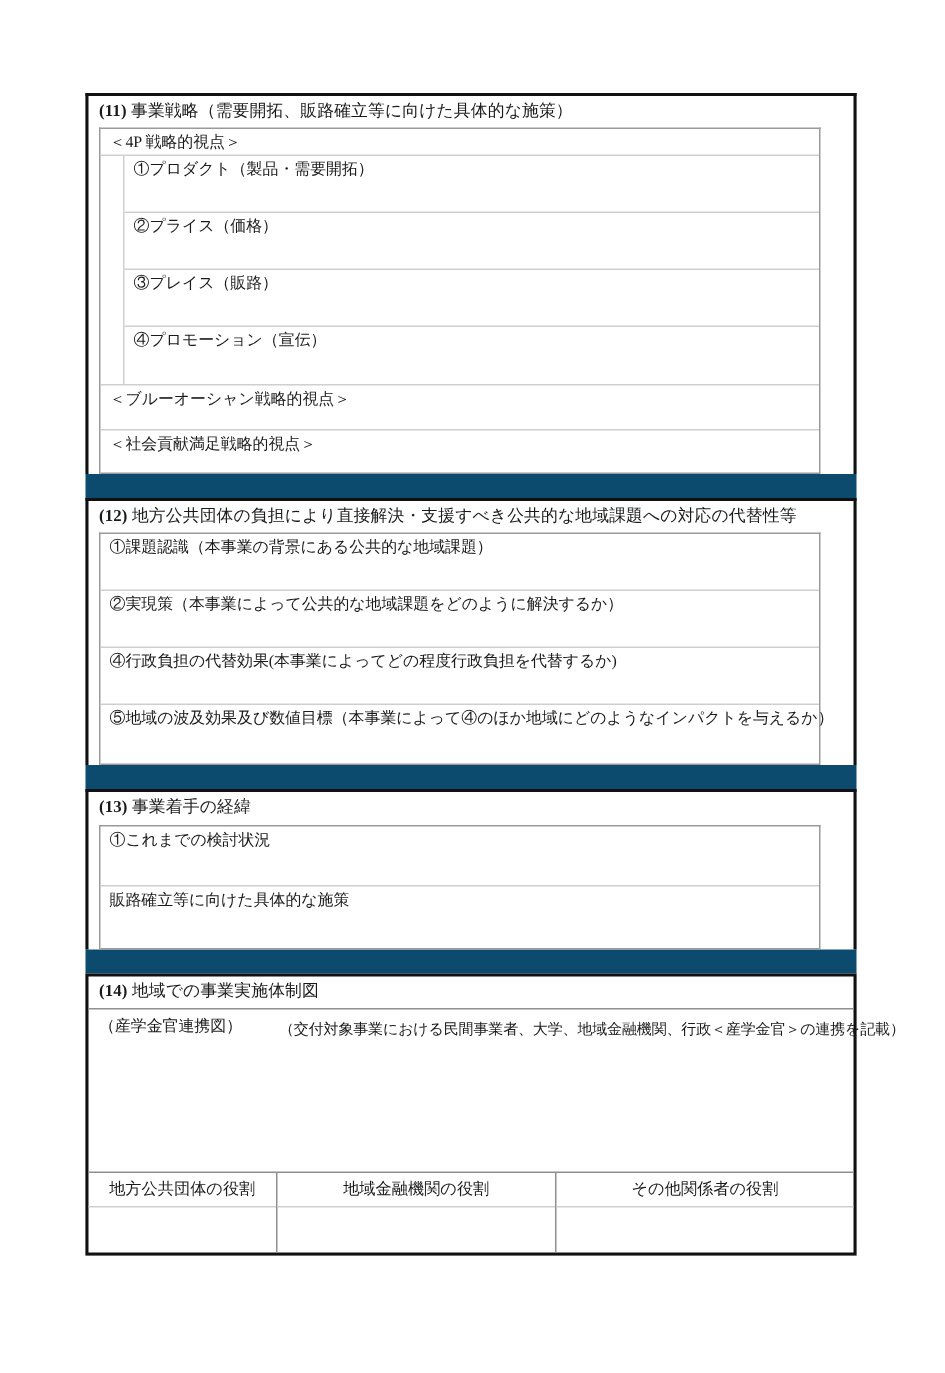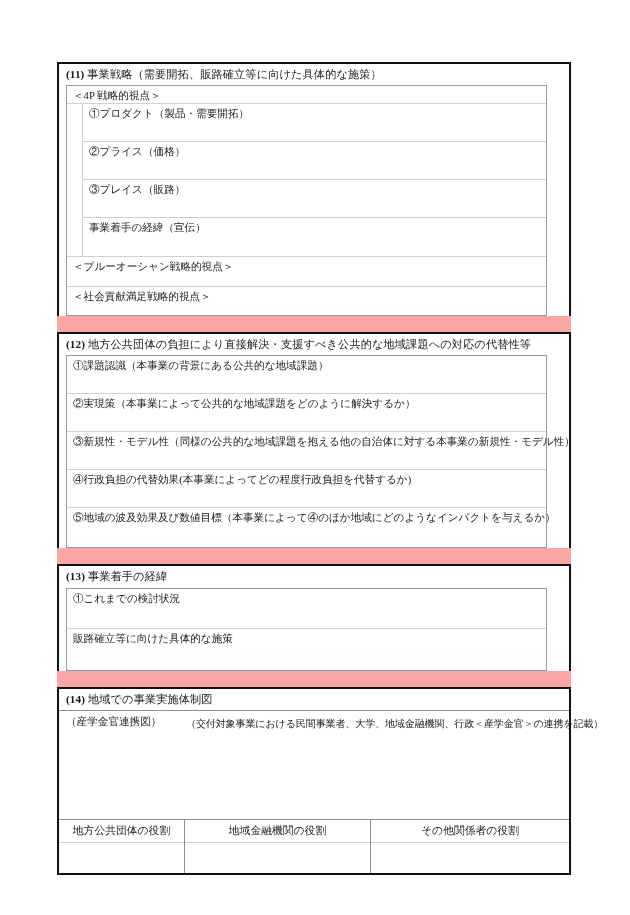--- a/index.html
+++ b/index.html
@@ -14,21 +14,21 @@
     font-family: "Liberation Serif", "DejaVu Serif", serif;
     color: #1a1a1a;
     overflow: hidden;
   }
 
   .page {
     position: absolute;
     left: 57px;
     top: 62px;
     width: 514px;
-    background: #fca5a5;
+    background: #0c4a6e;
   }
 
   
   .section {
     border: 2px solid #111;
     border-bottom: none;
     background: #fff;
   }
   .section.last { border-bottom: 2px solid #111; }
 
@@ -135,39 +135,38 @@
 
     <div class="inner">
       <div class="row h18">＜4P 戦略的視点＞</div>
 
       <div class="grp">
         <div class="gutter"></div>
         <div class="gbody">
           <div class="row h38">①プロダクト（製品・需要開拓）</div>
           <div class="row h38">②プライス（価格）</div>
           <div class="row h38">③プレイス（販路）</div>
-          <div class="row h38">事業着手の経緯（宣伝）</div>
+          <div class="row h38">④プロモーション（宣伝）</div>
         </div>
       </div>
 
       <div class="row h30">＜ブルーオーシャン戦略的視点＞</div>
       <div class="row h29">＜社会貢献満足戦略的視点＞</div>
     </div>
   </div>
 
   <div class="section">
     <div class="sec-title">
       <span class="num">(12)</span>
       <span>地方公共団体の負担により直接解決・支援すべき公共的な地域課題への対応の代替性等</span>
     </div>
 
     <div class="inner plainrows">
       <div class="row h38">①課題認識（本事業の背景にある公共的な地域課題）</div>
       <div class="row h38">②実現策（本事業によって公共的な地域課題をどのように解決するか）</div>
-      <div class="row h38">③新規性・モデル性（同様の公共的な地域課題を抱える他の自治体に対する本事業の新規性・モデル性）</div>
       <div class="row h38">④行政負担の代替効果(本事業によってどの程度行政負担を代替するか)</div>
       <div class="row h40">⑤地域の波及効果及び数値目標（本事業によって④のほか地域にどのようなインパクトを与えるか）</div>
     </div>
   </div>
 
   <div class="section">
     <div class="sec-title">
       <span class="num">(13)</span>
       <span>事業着手の経緯</span>
     </div>

